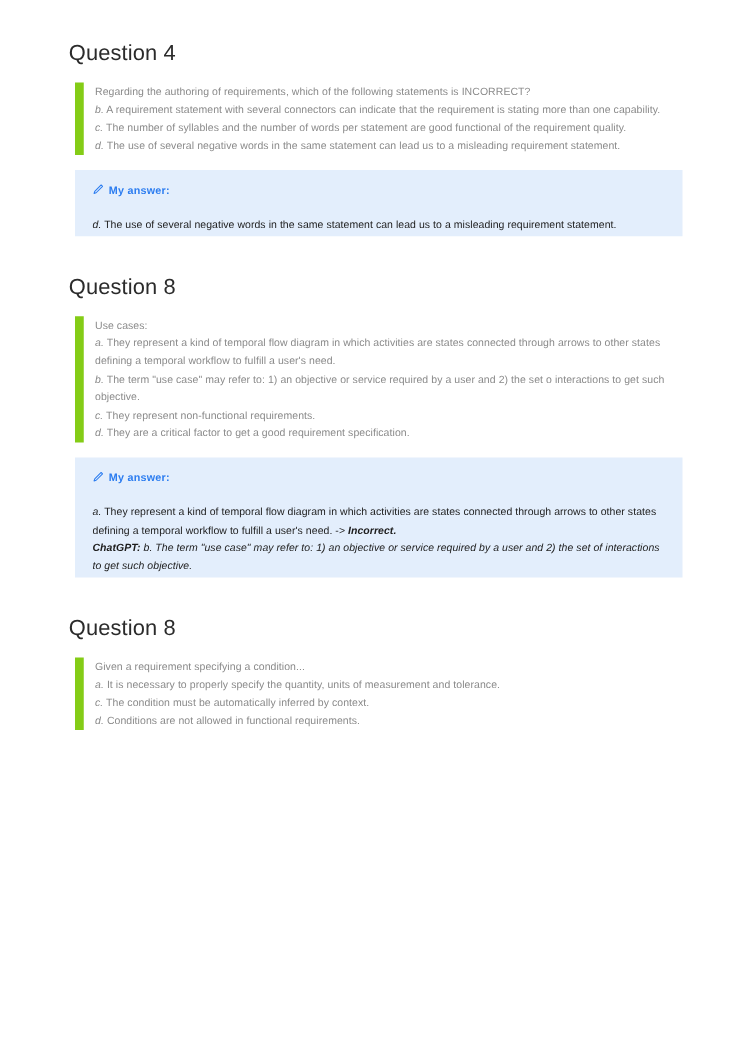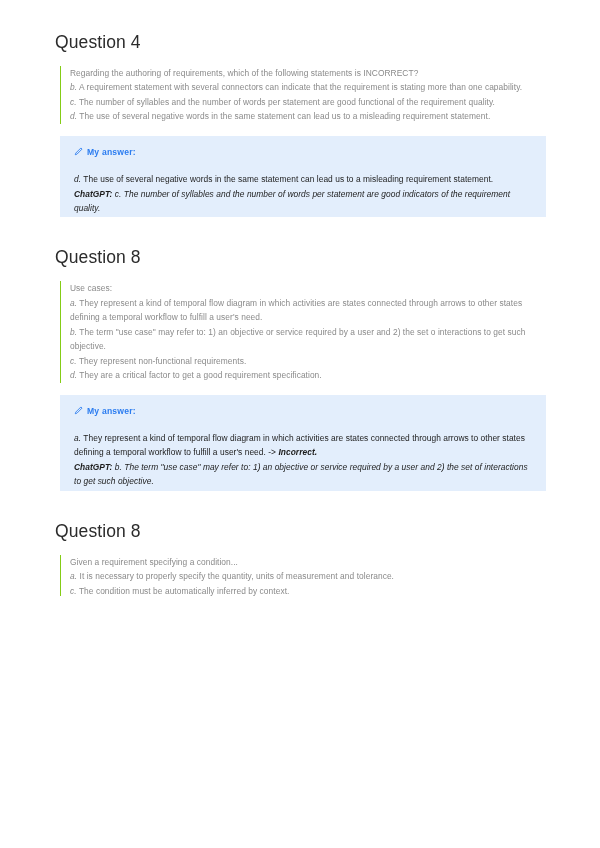--- a/index.html
+++ b/index.html
@@ -27,21 +27,21 @@
   .q-heading {
     font-size: 17.5px;
     font-weight: 400;
     color: #2b2b2b;
     letter-spacing: 0.1px;
     margin: 0;
     padding: 0;
     line-height: 1.2;
   }
   .q-body {
-    border-left: 1px solid #84cc16;
+    border-left: 7px solid #84cc16;
     padding-left: 9px;
     margin-top: 13px;
     margin-left: 5px;
     color: #8a8a8a;
     font-size: 8.4px;
     line-height: 1.72;
     letter-spacing: 0.06px;
   }
   .q-body .prompt {
     display: block;
@@ -132,21 +132,20 @@
       <div class="answer-head">
         <span class="pencil-icon">
           <svg viewBox="0 0 16 16" xmlns="http://www.w3.org/2000/svg">
             <path d="M12.3 1.7 L14.3 3.7 L5.2 12.8 L2.2 13.8 L3.2 10.8 Z" fill="none" stroke="#2b7cf0" stroke-width="1.5" stroke-linejoin="round"></path>
           </svg>
         </span>
         <span>My answer:</span>
       </div>
       <div class="answer-body">
         <span class="line mine"><span class="lbl">d.</span> <span>The use of several negative words in the same statement can lead us to a misleading requirement statement.</span><span class="verdict"></span></span>
-        <span class="line gpt"><span class="who">ChatGPT:</span> <span>c. The number of syllables and the number of words per statement are good indicators of the requirement quality.</span></span>
       </div>
     </div>
   </div>
 
   <div class="gap-q"></div>
 
   <div class="question-block">
     <h2 class="q-heading">Question 8</h2>
 
     <div class="q-body">

